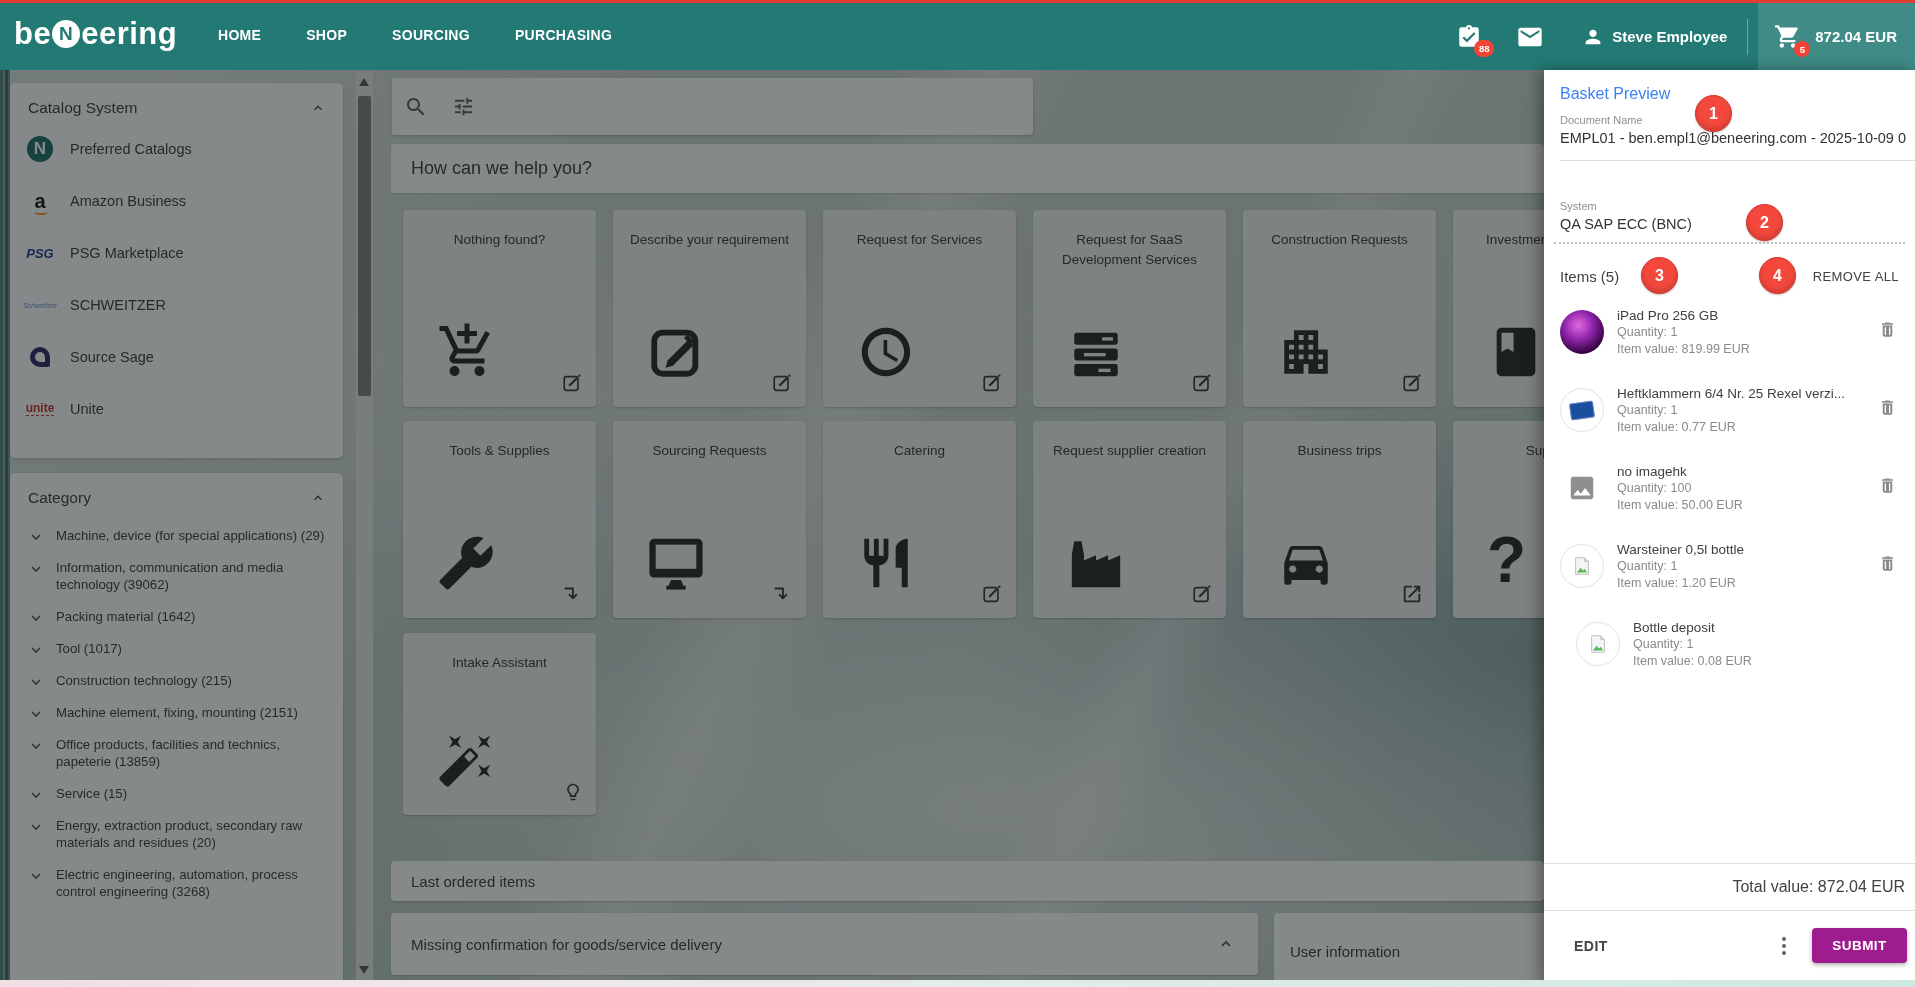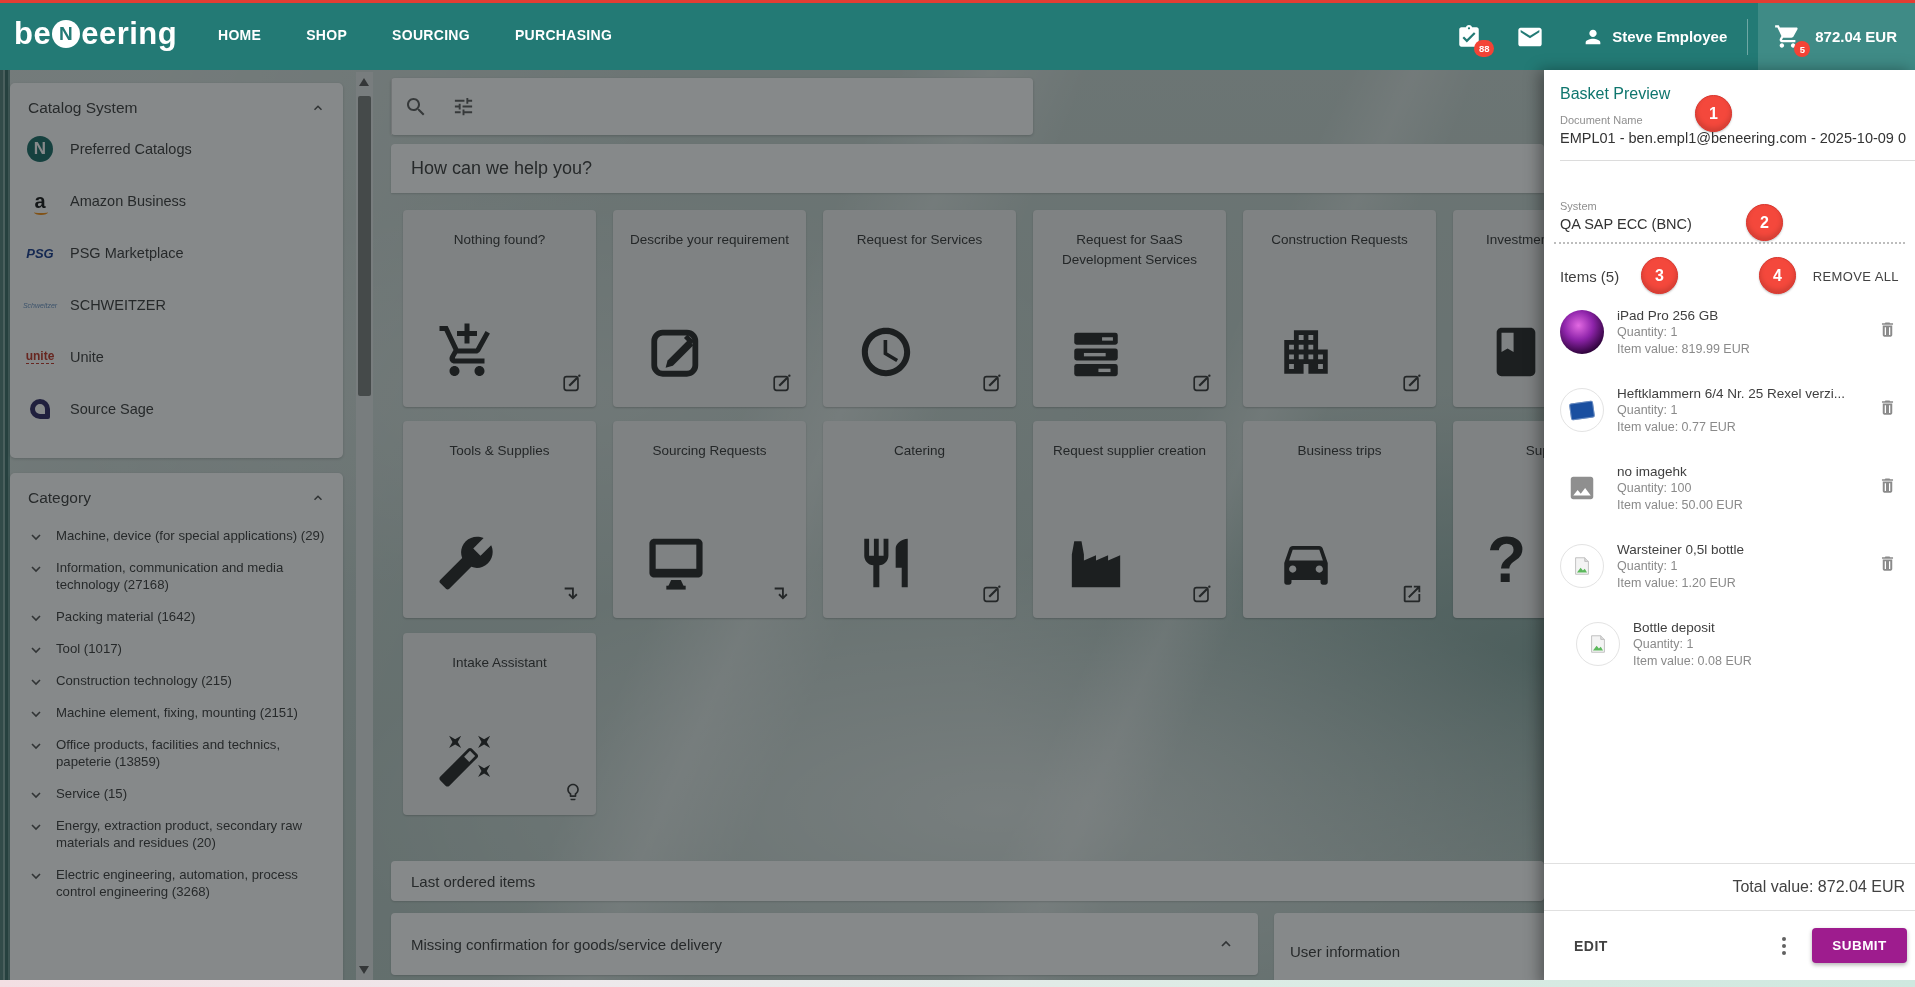--- a/index.html
+++ b/index.html
@@ -116,21 +116,21 @@
   .userinfo .t{font-size:15px;color:#3f3f3f;padding-left:16px;}
 
   
   .dim{position:absolute;left:0;top:70px;width:1544px;bottom:0;background:rgba(14,20,22,.5);z-index:20;}
   .bottom-strip{position:absolute;left:0;bottom:0;width:100%;height:7px;z-index:40;
     background:linear-gradient(90deg,#f3dfe3 0%,#eee9ec 30%,#dcece5 65%,#cfe8df 100%);}
 
   
   .basket{position:absolute;left:1544px;top:70px;width:371px;bottom:0;background:#fff;z-index:30;
           box-shadow:-5px 0 14px rgba(0,0,0,.35);}
-  .bk-title{position:absolute;left:16px;top:15px;font-size:16px;color:#0f766e;}
+  .bk-title{position:absolute;left:16px;top:15px;font-size:16px;color:#3b82f6;}
   .bk-doclabel{position:absolute;left:16px;top:44px;font-size:11px;color:#8f8f8f;}
   .bk-docvalue{position:absolute;left:16px;top:60px;width:355px;font-size:14.5px;color:#333;
                white-space:nowrap;overflow:hidden;}
   .bk-hr1{position:absolute;left:16px;top:90px;right:0;border-top:1px solid #dcdcdc;}
   .bk-syslabel{position:absolute;left:16px;top:130px;font-size:11px;color:#8f8f8f;}
   .bk-sysvalue{position:absolute;left:16px;top:146px;font-size:14.5px;color:#333;}
   .bk-dotted{position:absolute;left:10px;right:10px;top:172px;border-top:2px dotted #bdbdbd;}
   .bk-itemshead{position:absolute;left:16px;right:16px;top:188px;height:36px;display:flex;
                 align-items:center;justify-content:space-between;}
   .bk-itemshead .ih{font-size:15px;color:#3f3f3f;}
@@ -253,29 +253,29 @@
       <span class="lbl">PSG Marketplace</span>
     </div>
     <div class="cat-item">
       <span class="logo-sq">
           <span class="sch-logo">Schweitzer</span>
         </span>
       <span class="lbl">SCHWEITZER</span>
     </div>
     <div class="cat-item">
       <span class="logo-sq">
-          <span class="unite-logo">unite</span>
-        </span>
-      <span class="lbl">Unite</span>
+          <span class="ss-logo"></span>
+        </span>
+      <span class="lbl">Source Sage</span>
     </div>
     <div class="cat-item">
       <span class="logo-sq">
-          <span class="ss-logo"></span>
-        </span>
-      <span class="lbl">Source Sage</span>
+          <span class="unite-logo">unite</span>
+        </span>
+      <span class="lbl">Unite</span>
     </div>
   </section>
 
   <section class="card sb-card2">
     <div class="card-head">
       <span>Category</span>
       <span class="chev">
         <svg width="14" height="14" viewBox="0 0 24 24" fill="none" stroke="currentColor" stroke-width="2.6">
             <polyline points="6,15 12,9 18,15"></polyline>
           </svg>
@@ -289,21 +289,21 @@
             </svg>
           </span>
         <span class="tx">Machine, device (for special applications) (29)</span>
       </div>
       <div class="cat2-item">
         <span class="cv">
             <svg width="16" height="16" viewBox="0 0 24 24" fill="none" stroke="currentColor" stroke-width="2.4">
               <polyline points="6,9 12,15 18,9"></polyline>
             </svg>
           </span>
-        <span class="tx">Information, communication and media technology (27168)</span>
+        <span class="tx">Information, communication and media technology (39062)</span>
       </div>
       <div class="cat2-item">
         <span class="cv">
             <svg width="16" height="16" viewBox="0 0 24 24" fill="none" stroke="currentColor" stroke-width="2.4">
               <polyline points="6,9 12,15 18,9"></polyline>
             </svg>
           </span>
         <span class="tx">Packing material (1642)</span>
       </div>
       <div class="cat2-item">

